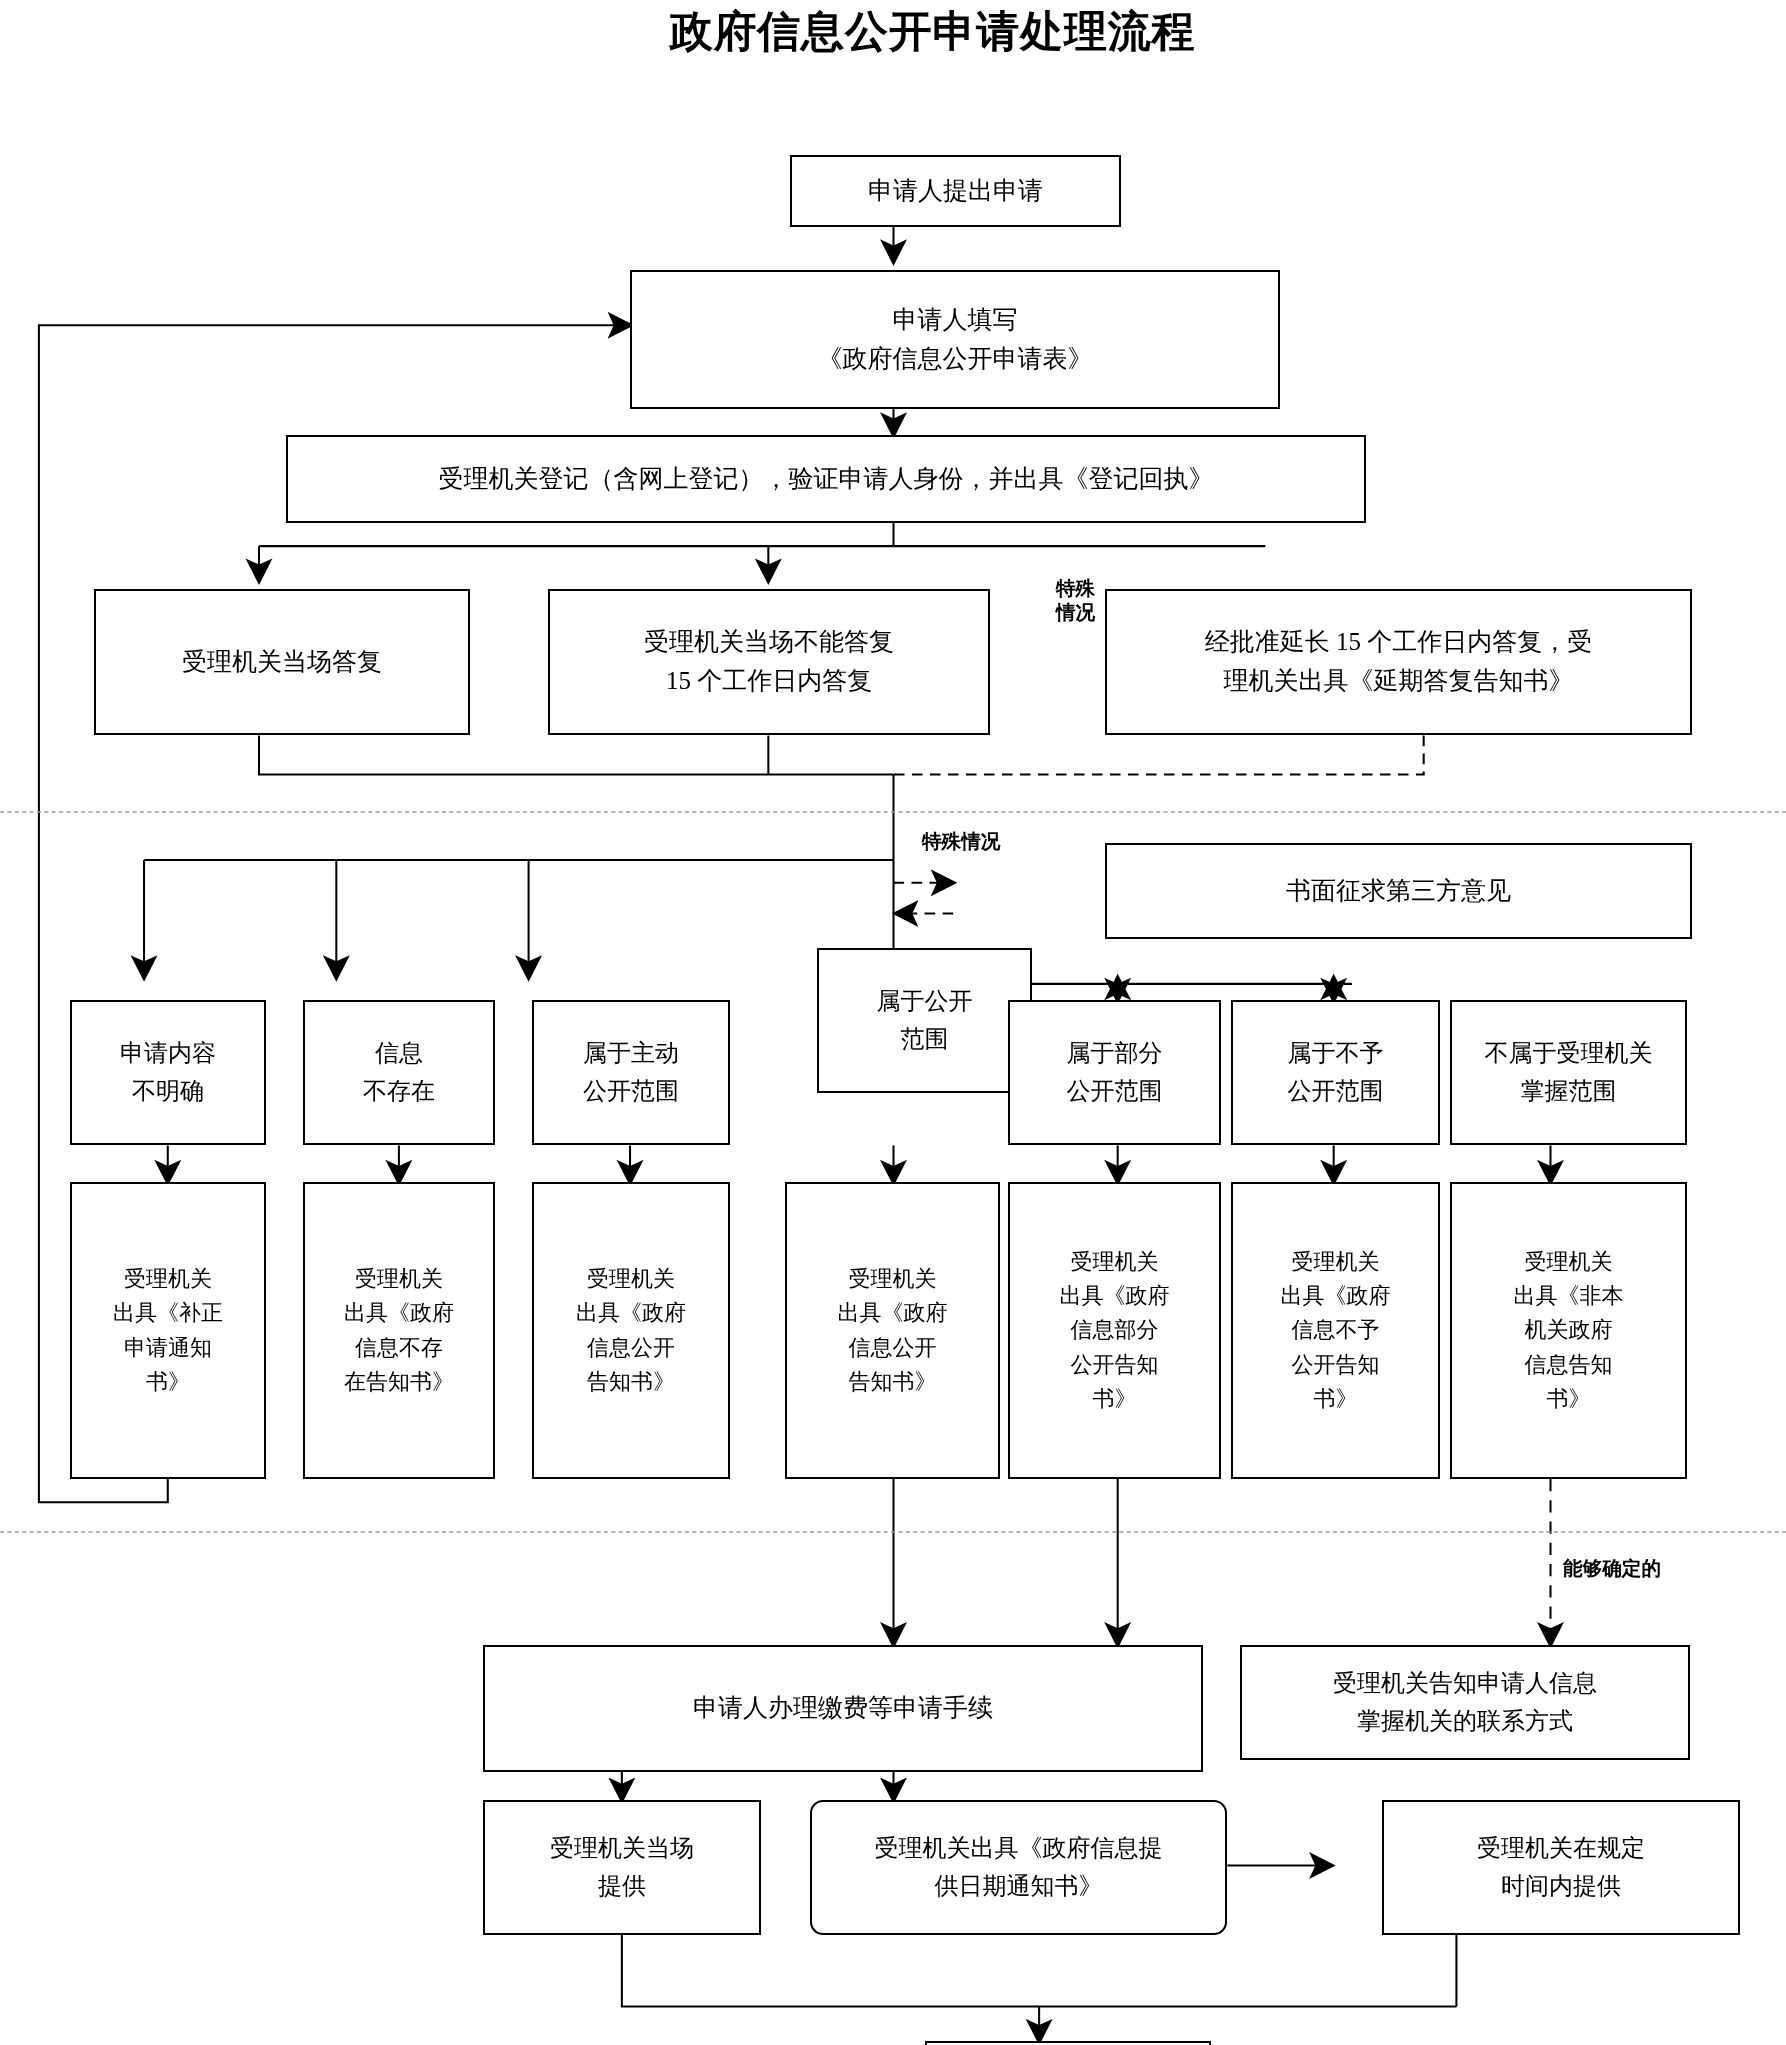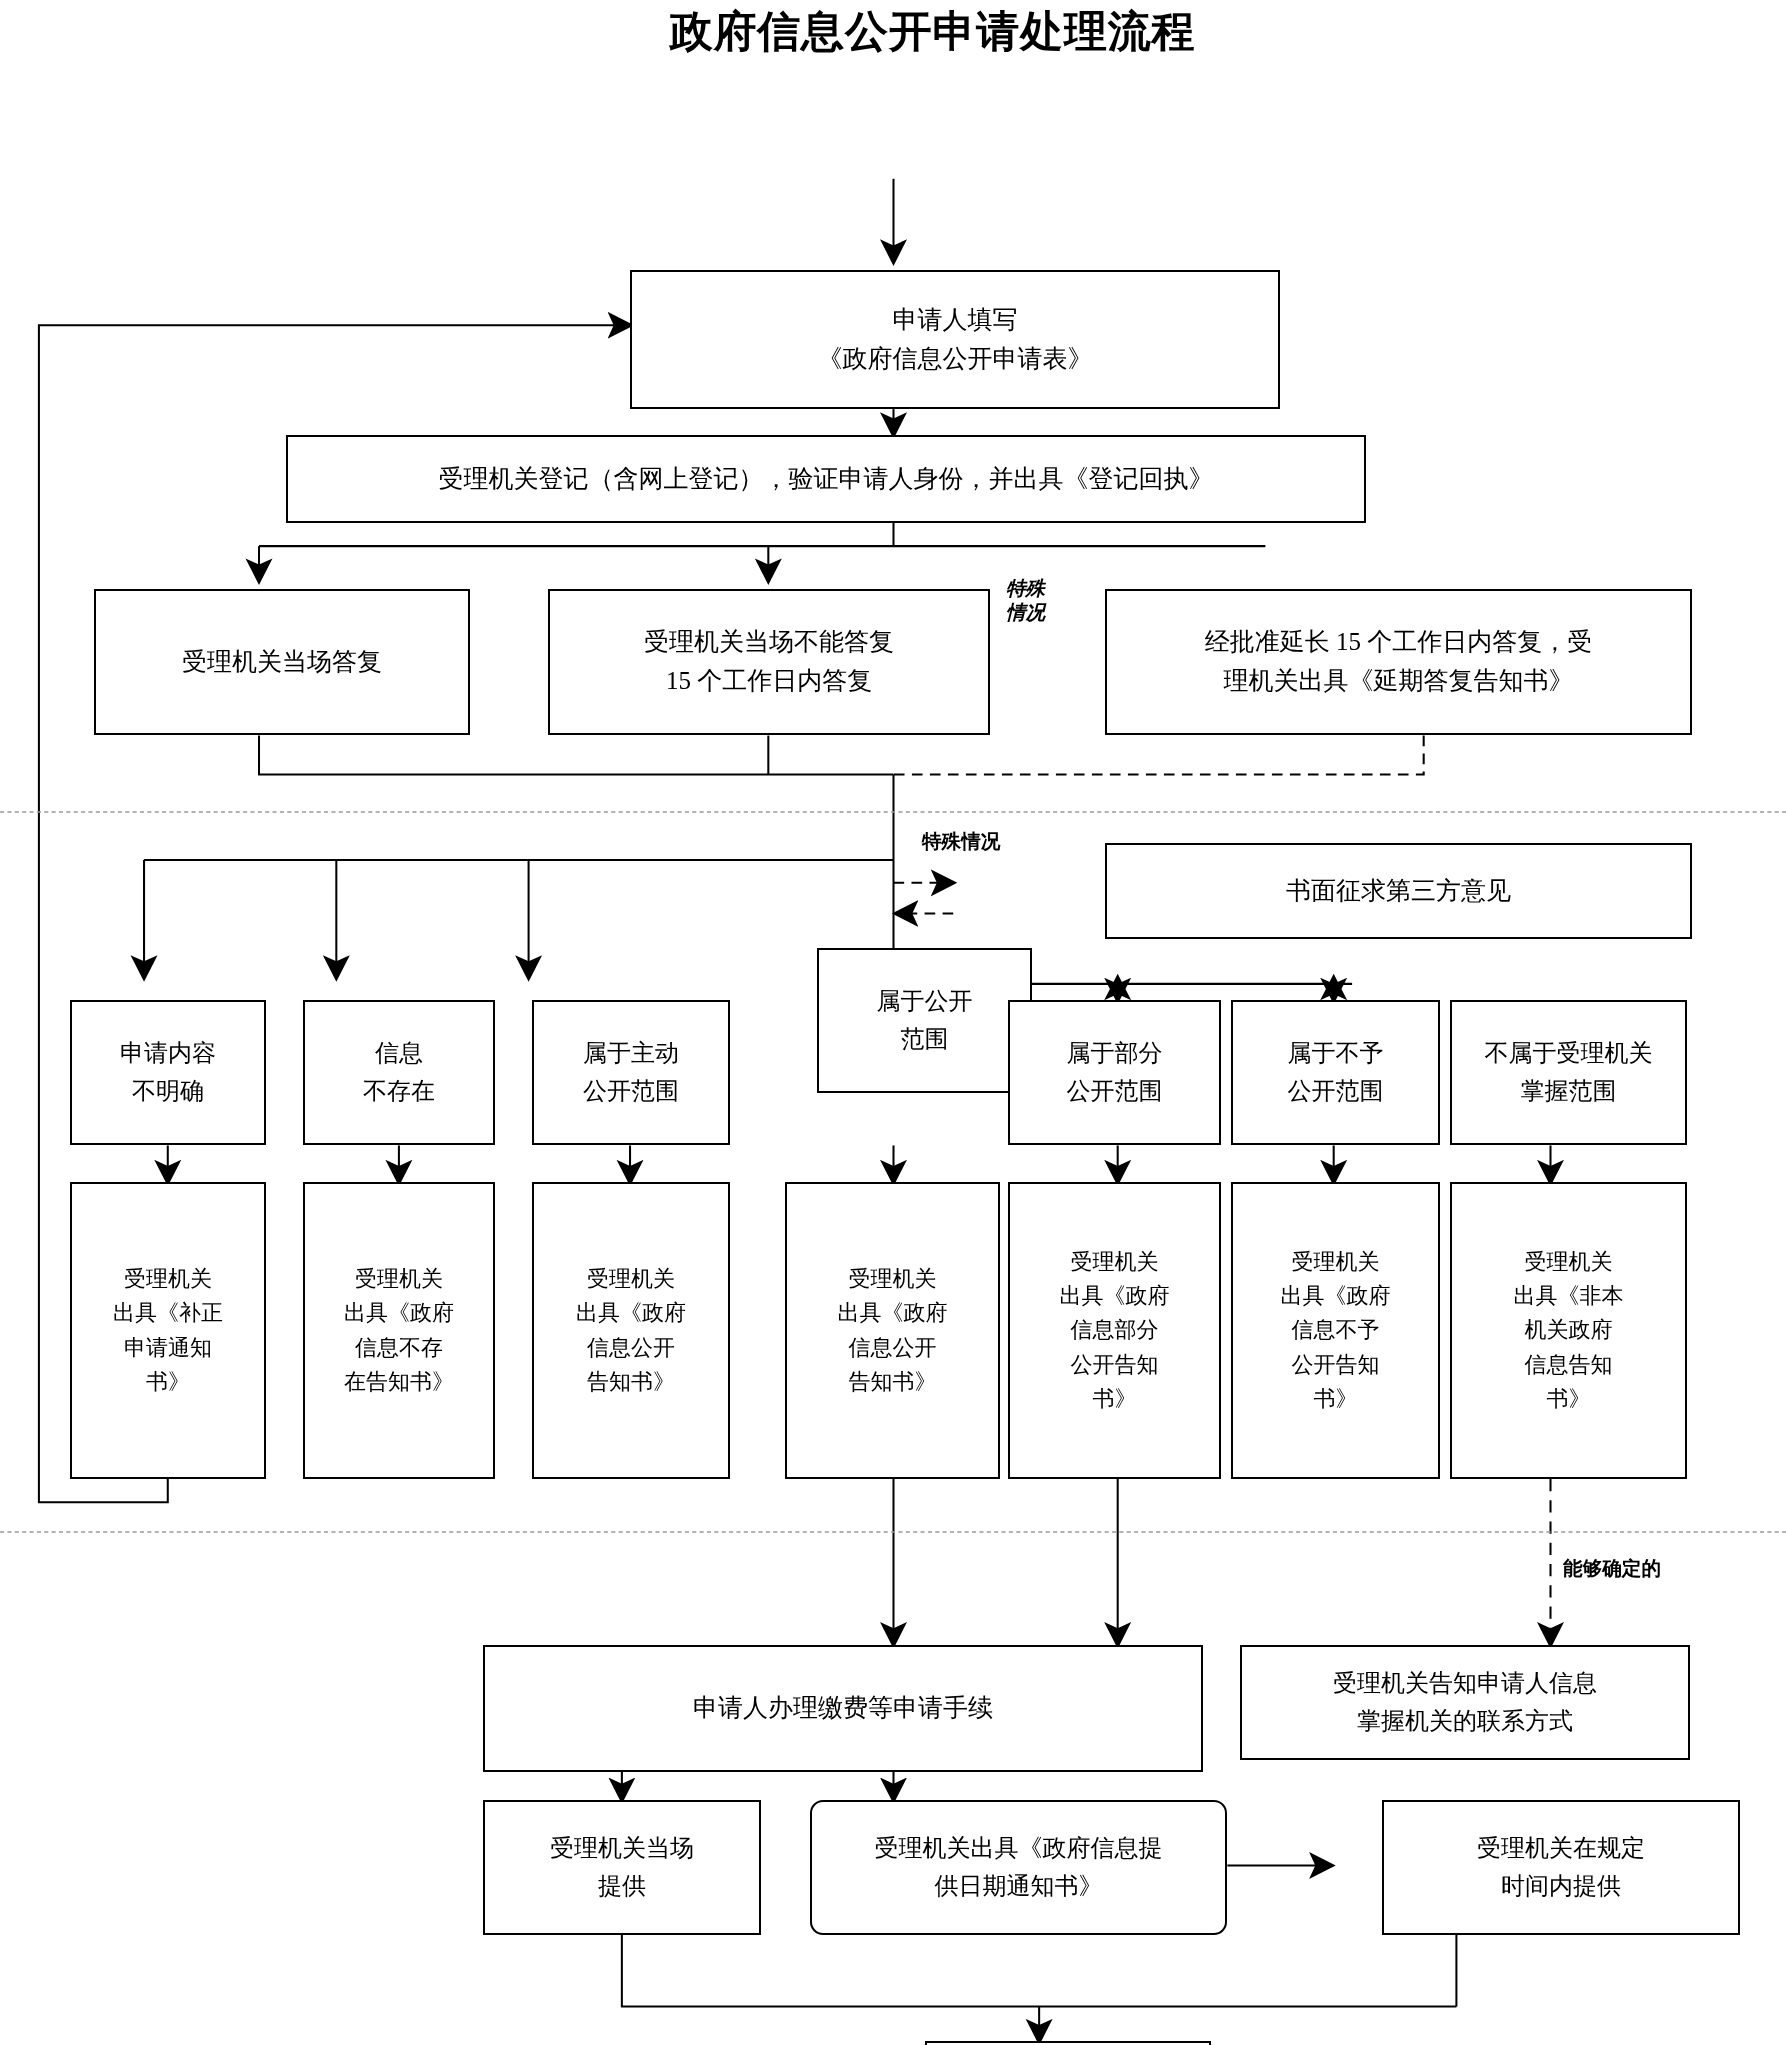--- a/index.html
+++ b/index.html
@@ -109,20 +109,23 @@
       <path d="M2540,4905 L2540,4990" marker-end="url(#ah)"></path>
 
     </g>
 
     <g stroke="#9a9a9a" fill="none" stroke-width="4" stroke-dasharray="10,8">
       <line x1="0" y1="1985" x2="4368" y2="1985"></line>
       <line x1="0" y1="3745" x2="4368" y2="3745"></line>
     </g>
   </svg>
 
+  <div class="node fs-lg" style="left:790px;top:155px;width:331px;height:72px;">
+    <span class="txt">申请人提出申请</span>
+  </div>
 
   <div class="node fs-lg" style="left:630px;top:270px;width:650px;height:139px;">
     <span class="txt">申请人填写
 《政府信息公开申请表》</span>
   </div>
 
   <div class="node fs-lg" style="left:286px;top:435px;width:1080px;height:88px;">
     <span class="txt">受理机关登记（含网上登记），验证申请人身份，并出具《登记回执》</span>
   </div>
 
@@ -238,21 +241,21 @@
   </div>
   <div class="node fs-md" style="left:1382px;top:1800px;width:358px;height:135px;">
     <span class="txt">受理机关在规定
 时间内提供</span>
   </div>
 
   <div class="node fs-lg" style="left:925px;top:2041px;width:286px;height:53px;">
     
   </div>
 
-  <div class="edge-label" style="left:1006px;top:577px;text-align:center;font-style:italic;">特殊
+  <div class="edge-label" style="left:1056px;top:577px;text-align:center;">特殊
 情况</div>
 
   <div class="edge-label" style="left:906px;top:830px;padding-left:16px;">特殊情况</div>
 
   <div class="edge-label" style="left:1563px;top:1557px;">能够确定的</div>
 
 </div>
 
 
 </body></html>

